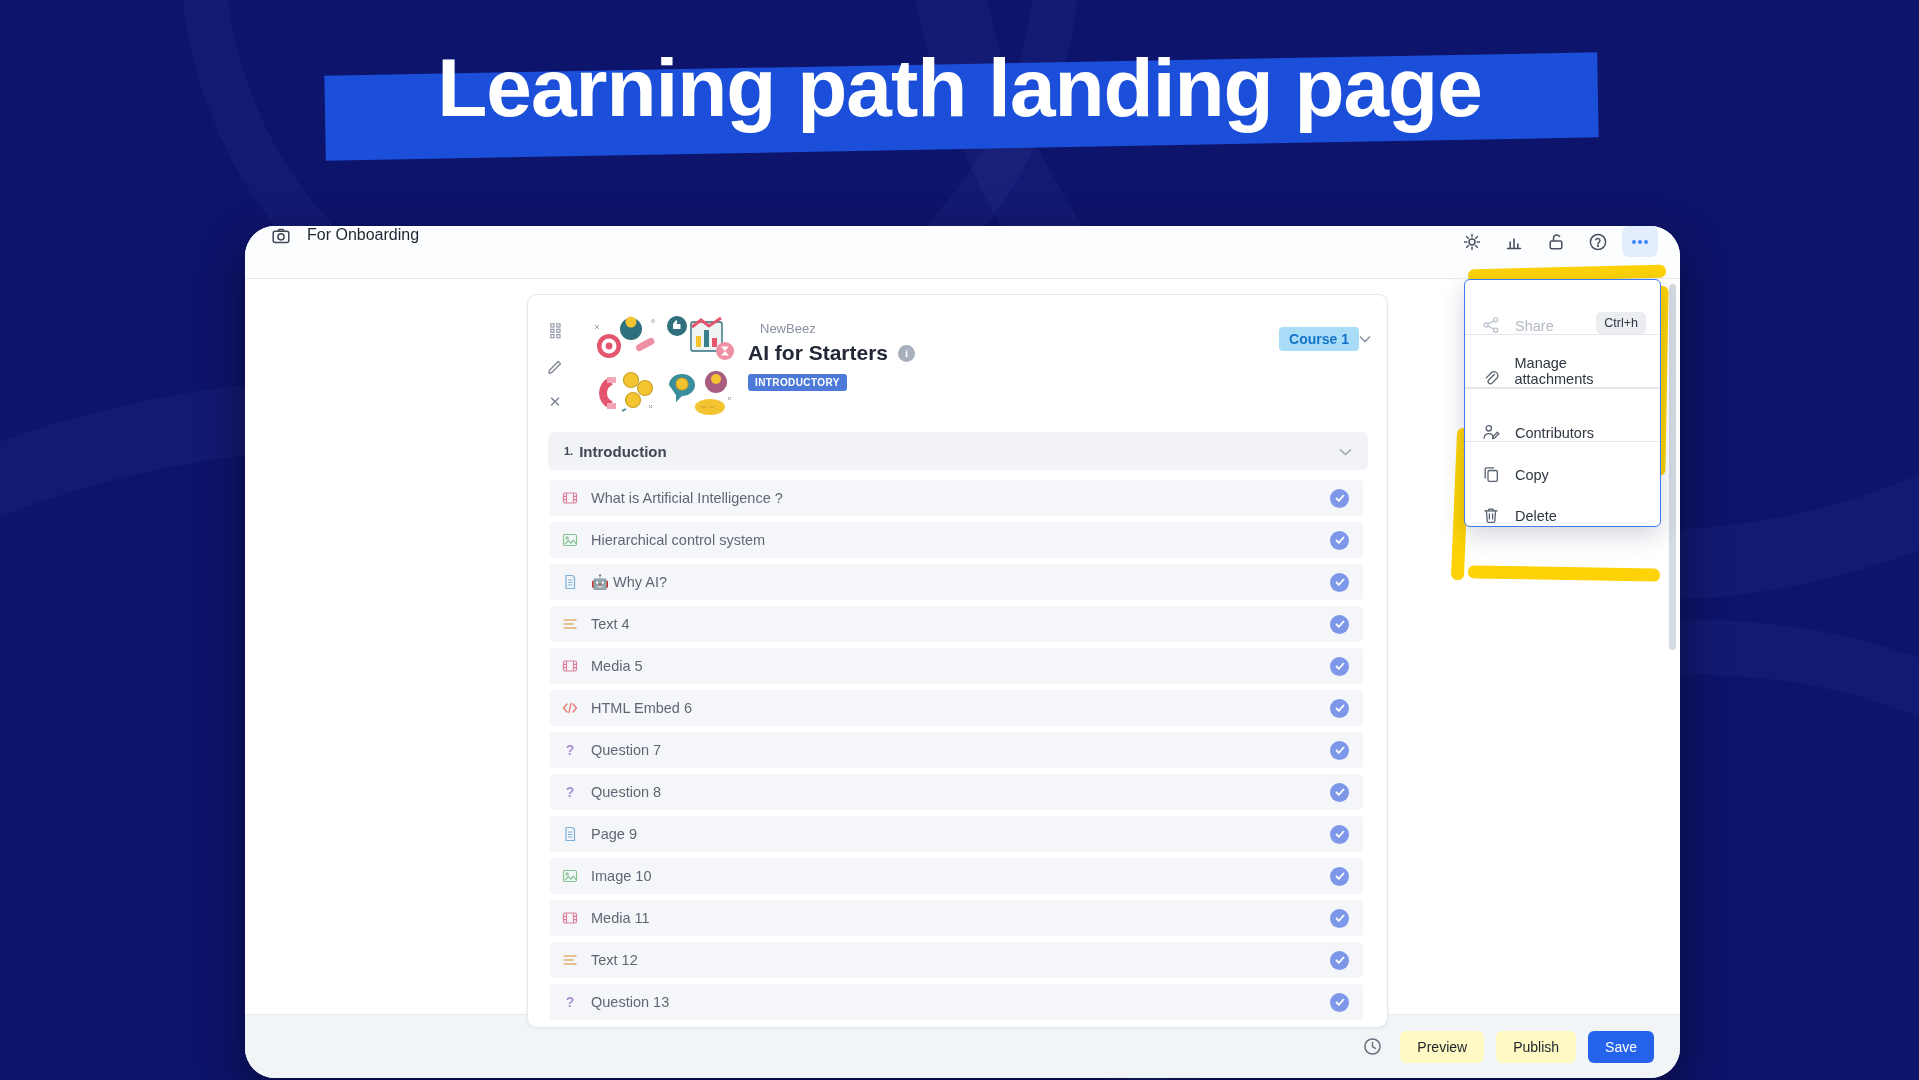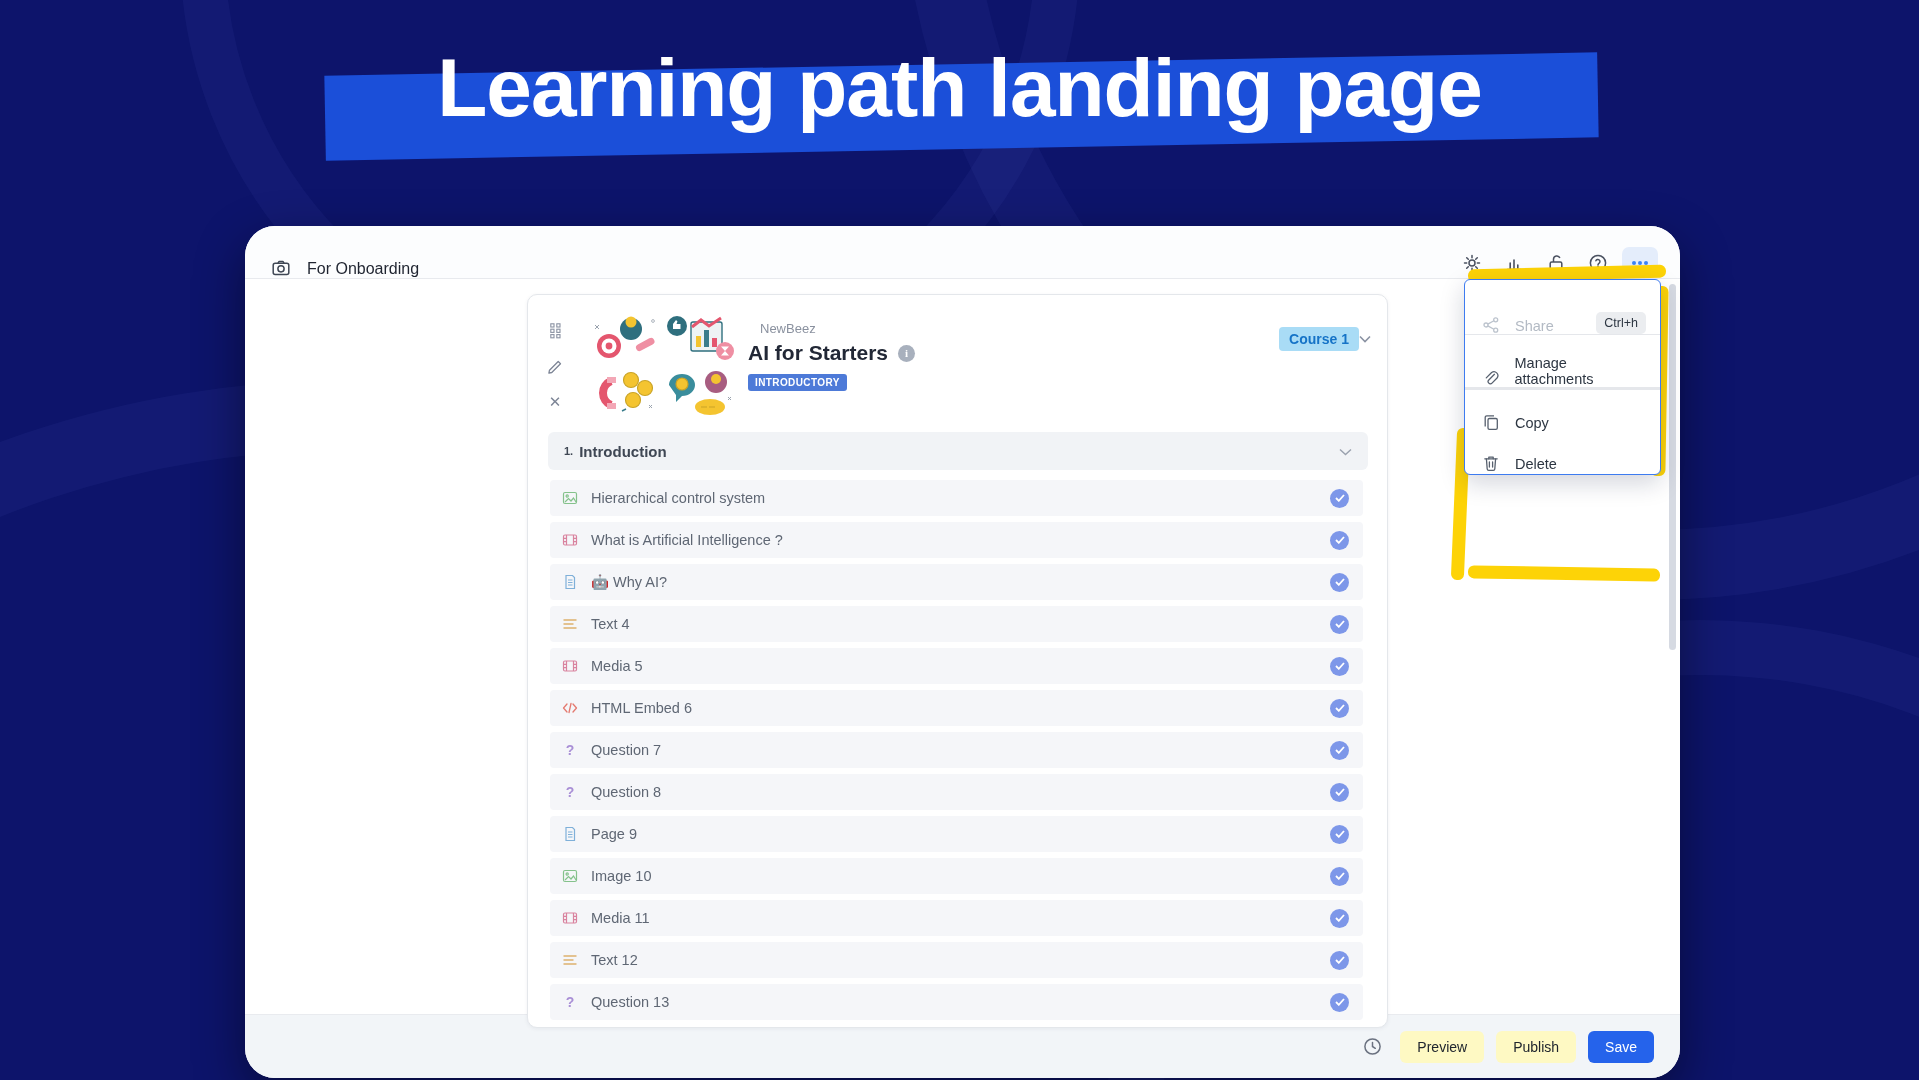--- a/index.html
+++ b/index.html
@@ -19,21 +19,21 @@
   .hero-title { position:absolute; left:0; top:28px; width:1919px; height:120px;
                 display:flex; align-items:center; justify-content:center;
                 color:#ffffff; font-size:82px; font-weight:800; letter-spacing:-1px; }
 
   
   .window { position:absolute; left:245px; top:226px; width:1435px; height:852px;
             background:#ffffff; border-radius:30px; overflow:hidden;
             box-shadow:0 18px 50px rgba(0,0,0,0.45); }
 
   .topbar { height:53px; background:#fcfdfe; border-bottom:1px solid #e8eaee;
-            display:flex; align-items:flex-end; padding:0 22px 0 26px; }
+            display:flex; align-items:flex-start; padding:0 22px 0 26px; }
   .topbar-title { margin-left:16px; font-size:16px; color:#1f2430; }
   .tb-icons { margin-left:auto; display:flex; align-items:center; gap:6px; }
   .tb-btn { width:36px; height:31px; display:flex; align-items:center; justify-content:center;
             border-radius:7px; cursor:pointer; color:#4a5160; }
   .tb-btn.active { background:#e4edfb; color:#3b82f6; }
   .tb-btn svg { display:block; }
 
   .content { position:relative; height:735px; background:#ffffff; }
 
   
@@ -278,43 +278,43 @@
         <span class="chev">
           <svg width="13" height="8" viewBox="0 0 13 8" fill="none" stroke="currentColor" stroke-width="1.4">
               <polyline points="1,1.5 6.5,6.5 12,1.5"></polyline>
             </svg>
         </span>
       </div>
 
       <div class="lessons">
 
         <div class="lesson">
+          <span class="l-icon ic-media">
+            <svg width="16" height="16" viewBox="0 0 16 16" fill="none" stroke="currentColor" stroke-width="1.2">
+                <rect x="1.5" y="3" width="13" height="10" rx="1.5"></rect>
+                <path d="M4.5 3v10M11.5 3v10M1.5 6.3h3M1.5 9.7h3M11.5 6.3h3M11.5 9.7h3"></path>
+              </svg>
+          </span>
+          <span class="l-label">What is Artificial Intelligence ?</span>
+          <span class="check">
+              <svg width="10" height="8" viewBox="0 0 10 8" fill="none" stroke="#fff" stroke-width="1.8">
+                <polyline points="1,4 3.8,6.8 9,1"></polyline>
+              </svg>
+            </span>
+        </div>
+
+        <div class="lesson">
           <span class="l-icon ic-image">
             <svg width="16" height="16" viewBox="0 0 16 16" fill="none" stroke="currentColor" stroke-width="1.2">
                 <rect x="1.5" y="2.5" width="13" height="11" rx="1.5"></rect>
                 <circle cx="5.2" cy="6" r="1.1"></circle>
                 <path d="M3 12l3.5-3.5 2.5 2.5 2.5-3 2.5 4"></path>
               </svg>
           </span>
           <span class="l-label">Hierarchical control system</span>
-          <span class="check">
-              <svg width="10" height="8" viewBox="0 0 10 8" fill="none" stroke="#fff" stroke-width="1.8">
-                <polyline points="1,4 3.8,6.8 9,1"></polyline>
-              </svg>
-            </span>
-        </div>
-
-        <div class="lesson">
-          <span class="l-icon ic-media">
-            <svg width="16" height="16" viewBox="0 0 16 16" fill="none" stroke="currentColor" stroke-width="1.2">
-                <rect x="1.5" y="3" width="13" height="10" rx="1.5"></rect>
-                <path d="M4.5 3v10M11.5 3v10M1.5 6.3h3M1.5 9.7h3M11.5 6.3h3M11.5 9.7h3"></path>
-              </svg>
-          </span>
-          <span class="l-label">What is Artificial Intelligence ?</span>
           <span class="check">
               <svg width="10" height="8" viewBox="0 0 10 8" fill="none" stroke="#fff" stroke-width="1.8">
                 <polyline points="1,4 3.8,6.8 9,1"></polyline>
               </svg>
             </span>
         </div>
 
         <div class="lesson">
           <span class="l-icon ic-page">
             <svg width="16" height="16" viewBox="0 0 16 16" fill="none" stroke="currentColor" stroke-width="1.2">
@@ -517,20 +517,28 @@
   <div class="menu-item">
     <svg width="18" height="18" viewBox="0 0 18 18" fill="none" stroke="currentColor" stroke-width="1.3" stroke-linecap="round" stroke-linejoin="round">
         <path d="M12.8 5.2 L7 11a2.3 2.3 0 0 0 3.3 3.3 l5.2-5.3 a4 4 0 0 0-5.6-5.6 L4.4 8.9"></path>
       </svg>
     <span class="m-label">Manage attachments</span>
   </div>
   <div class="menu-divider"></div>
 
   <div class="menu-divider"></div>
 
+  <div class="menu-item">
+    <svg width="18" height="18" viewBox="0 0 18 18" fill="none" stroke="currentColor" stroke-width="1.3" stroke-linecap="round" stroke-linejoin="round">
+        <circle cx="6.8" cy="5.3" r="2.7"></circle>
+        <path d="M2.2 15.2a4.7 4.7 0 0 1 9.2-1.2"></path>
+        <path d="M11 13.6l4.3-4.3 1.5 1.5-4.3 4.3-2 .5z"></path>
+      </svg>
+    <span class="m-label">Contributors</span>
+  </div>
   <div class="menu-divider"></div>
 
   <div class="menu-item small">
     <svg width="18" height="18" viewBox="0 0 18 18" fill="none" stroke="currentColor" stroke-width="1.3" stroke-linejoin="round">
         <rect x="6" y="5.5" width="9.3" height="10.8" rx="1.4"></rect>
         <path d="M12 2.8H4.8a1.6 1.6 0 0 0-1.6 1.6v9.2"></path>
       </svg>
     <span class="m-label">Copy</span>
   </div>
 

